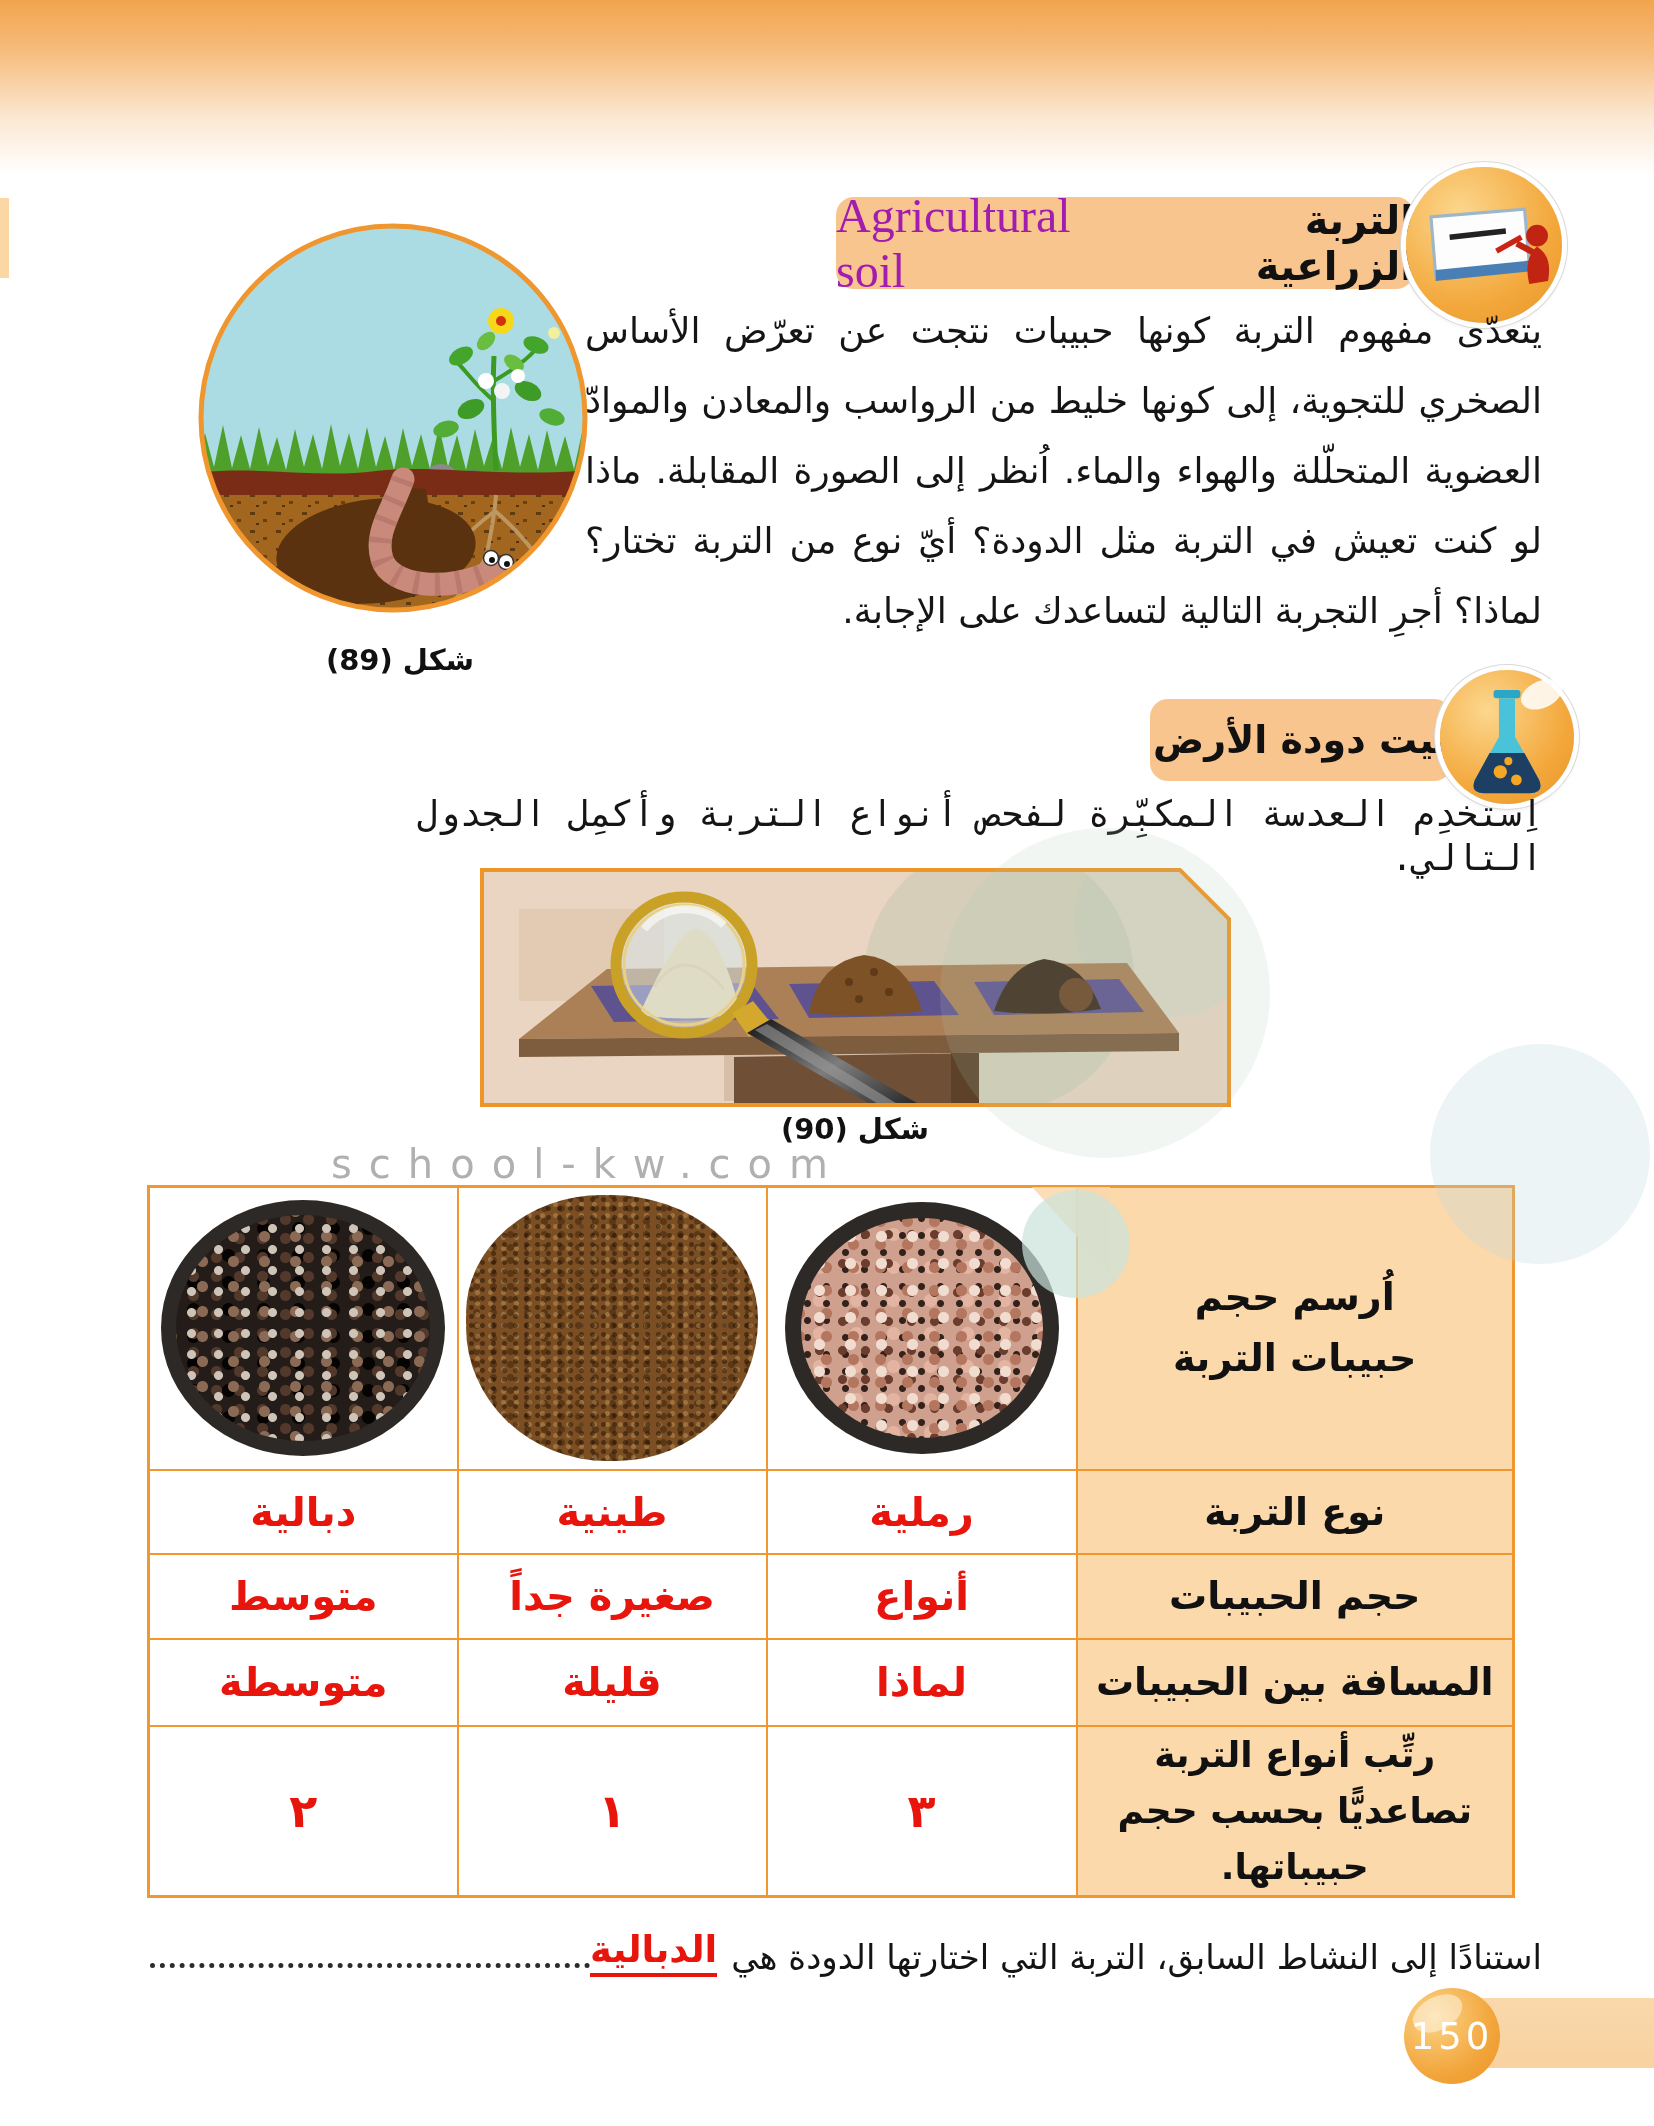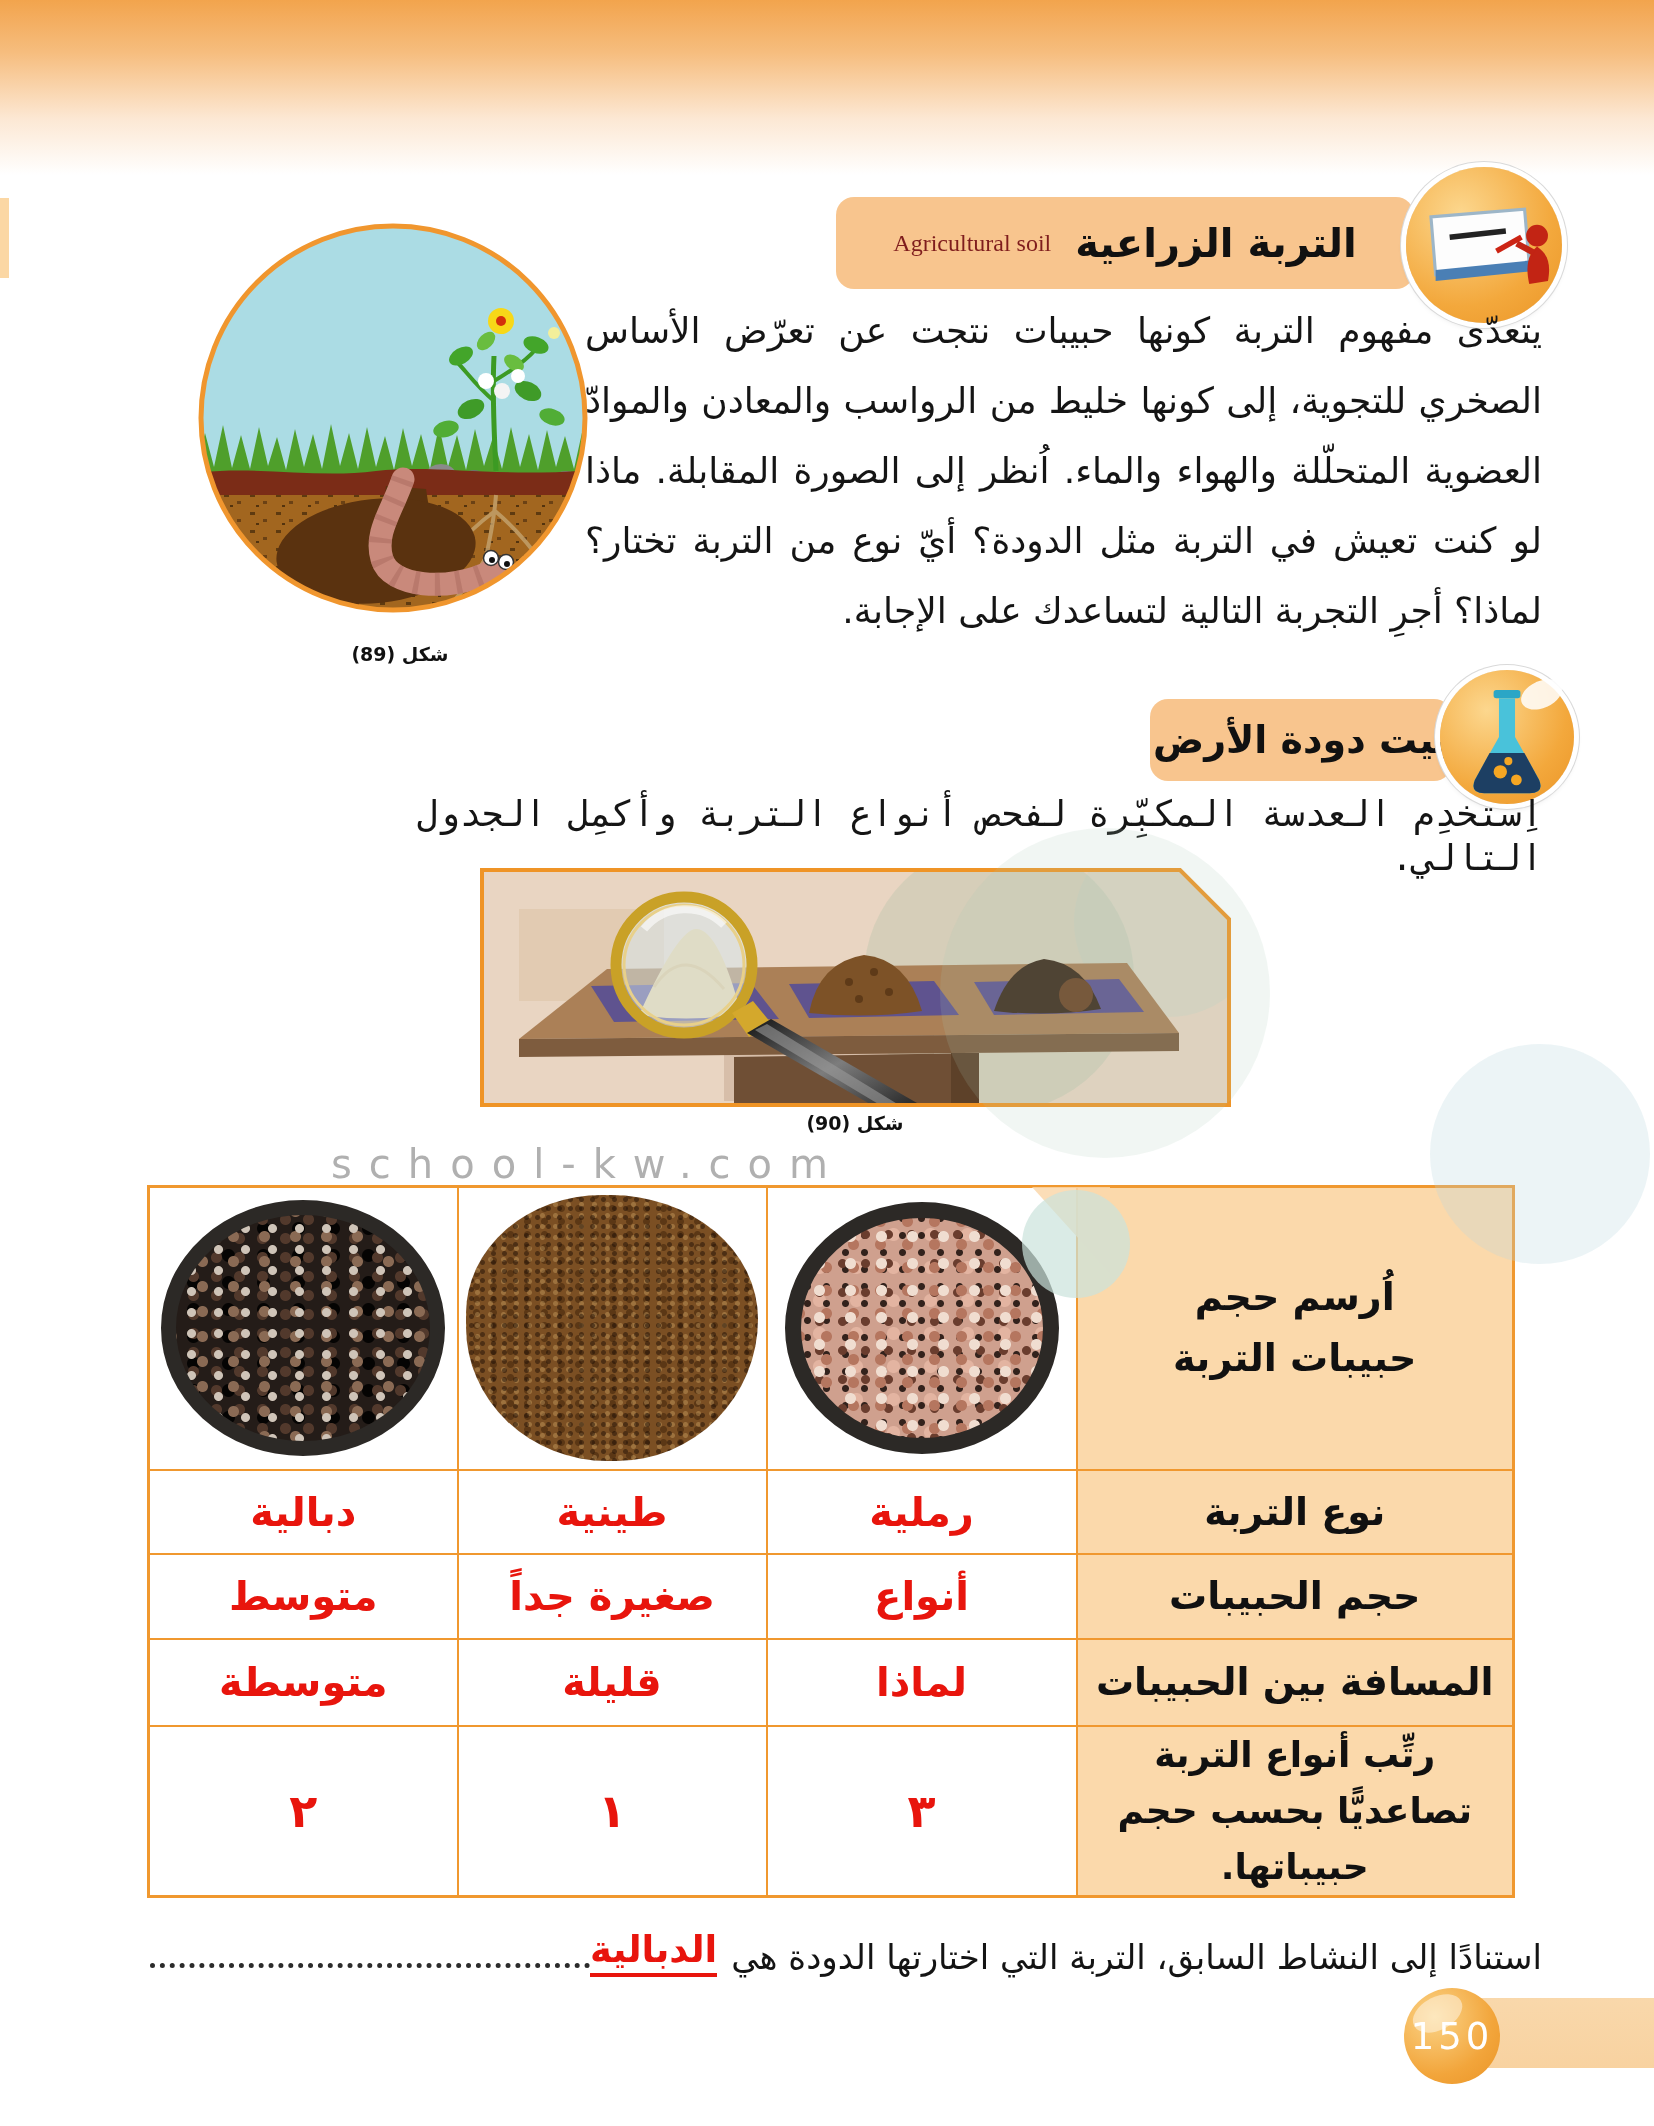--- a/index.html
+++ b/index.html
@@ -10,37 +10,37 @@
   
   .top-gradient{position:absolute;left:0;top:0;width:1654px;height:175px;
     background:linear-gradient(180deg,#f2a44d 0%,#f6bd7e 30%,#fce8d4 68%,#ffffff 100%);}
   .left-strip{position:absolute;left:0;top:198px;width:9px;height:80px;background:#fbd7a4;}
 
   
   .bar{position:absolute;background:#f8c58e;border-radius:18px;display:flex;align-items:center;
        justify-content:center;}
   .title-bar{left:836px;top:197px;width:578px;height:92px;gap:24px;direction:rtl;}
   .title-ar{font-size:40px;font-weight:700;color:#111;}
-  .title-en{font-size:24px;font-family:"Liberation Serif",serif;color:#7f1d1d;direction:ltr;}
+  .title-en{font-size:48px;font-family:"Liberation Serif",serif;color:#a21caf;direction:ltr;}
   .activity-bar{left:1150px;top:699px;width:302px;height:82px;direction:rtl;}
   .activity-title{font-size:38px;font-weight:700;color:#111;}
 
   
   .icon-circle{position:absolute;border-radius:50%;
     background:radial-gradient(circle at 35% 30%,#fcd78e,#f3a83c 62%,#ea9426 100%);
     box-shadow:0 0 0 5px #ffffff,0 0 0 6px #d9d9d9,0 3px 7px rgba(0,0,0,.25);}
   .icon-circle svg{position:absolute;left:0;top:0;width:100%;height:100%;}
   .title-icon{left:1406px;top:167px;width:156px;height:156px;}
   .activity-icon{left:1440px;top:670px;width:134px;height:134px;}
   .icon-shine{position:absolute;right:8%;top:8%;width:32%;height:20%;background:rgba(255,255,255,.85);
     border-radius:50%;transform:rotate(-24deg);}
 
   
   .fig89{position:absolute;left:196px;top:221px;width:394px;height:394px;}
-  .fig-caption{position:absolute;font-size:19px;font-weight:700;color:#111;text-align:center;direction:rtl;}
+  .fig-caption{position:absolute;font-size:29px;font-weight:700;color:#111;text-align:center;direction:rtl;}
   .fig89-caption{left:285px;top:643px;width:230px;}
 
   
   .intro{position:absolute;left:585px;top:296px;width:957px;margin:0;direction:rtl;
     font-size:36px;line-height:70px;text-align:justify;color:#151515;}
 
   
   .instruction{position:absolute;left:380px;top:793px;width:1163px;margin:0;direction:rtl;
     font-size:36px;text-align:right;color:#151515;font-family:Liberation Mono, monospace;}
 

